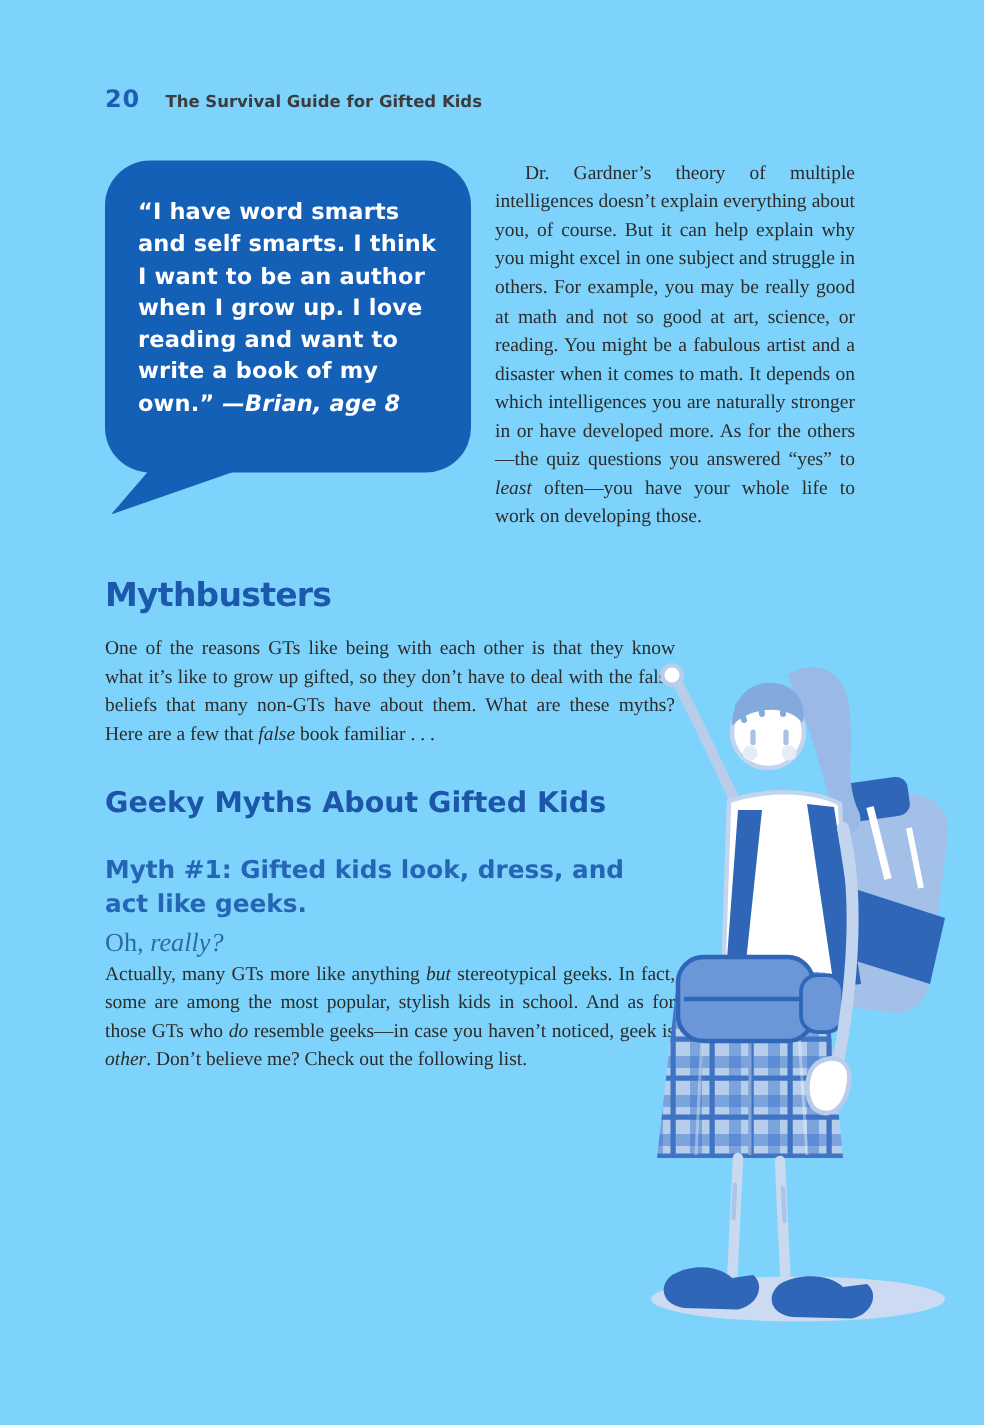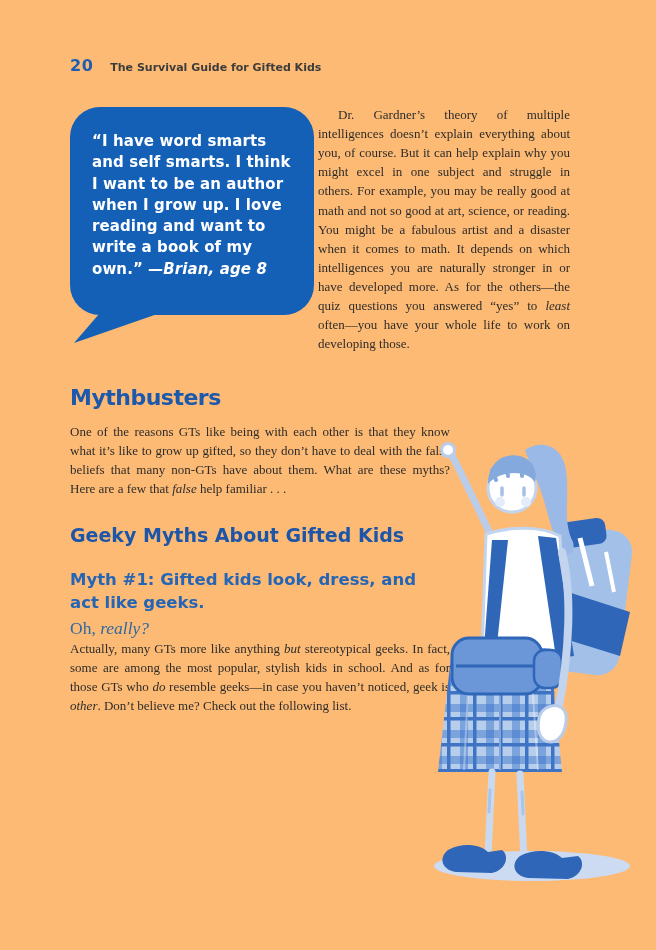--- a/index.html
+++ b/index.html
@@ -1,36 +1,36 @@
 <!DOCTYPE html>
 <html><head>
 <meta charset="utf-8">
 <style>
   * { margin:0; padding:0; box-sizing:border-box; }
   html,body { background:#ffffff; }
   body { font-family:"Liberation Serif","DejaVu Serif",serif; }
   .page {
     position:relative; width:656px; height:950px; margin:0 auto;
-    background:#fdba74; overflow:hidden;
+    background:#7dd3fc; overflow:hidden;
     padding:56px 86px 0 70px;
   }
   
   .runhead { display:flex; align-items:baseline; gap:17px; margin-bottom:30px; }
   .pagenum {
     font-family:"DejaVu Sans","Liberation Sans",sans-serif;
     font-weight:800; font-size:16px; color:#1f5db3; letter-spacing:.5px;
   }
   .booktitle {
     font-family:"DejaVu Sans","Liberation Sans",sans-serif;
     font-weight:600; font-size:11px; color:#3c3c3c;
   }
   
   .intro { overflow:visible; }
   .intro::after { content:""; display:block; clear:both; }
-  .bubble-wrap { float:left; width:244px; margin:2px 4px 44px 0; position:relative; }
+  .bubble-wrap { float:left; width:244px; margin:2px 16px 44px 0; position:relative; }
   .bubble {
     background:#1560b7; border-radius:30px 30px 30px 30px;
     padding:24px 18px 22px 22px; min-height:208px;
     color:#ffffff;
     font-family:"DejaVu Sans","Liberation Sans",sans-serif;
     font-weight:700; font-size:15px; line-height:1.42;
     letter-spacing:.1px;
   }
   .bubble .attr { font-style:italic; font-weight:700; }
   .bubble-tail {
@@ -81,21 +81,21 @@
       <div class="bubble">
         <span>“I have word smarts and self smarts. I think I want to be an author when I grow up. I love reading and want to write a book of my own.” </span><em class="attr">—Brian, age 8</em>
       </div>
       <div class="bubble-tail"></div>
     </div>
     <p class="bodytext indent"><span>Dr. Gardner’s theory of multiple intelligences doesn’t explain everything about you, of course. But it can help explain why you might excel in one subject and struggle in others. For example, you may be really good at math and not so good at art, science, or reading. You might be a fabulous artist and a disaster when it comes to math. It depends on which intelligences you are naturally stronger in or have developed more. As for the others—the quiz questions you answered “yes” to </span><em>least</em><span> often—you have your whole life to work on developing those.</span></p>
   </div>
 
   <div class="main-col">
     <h1 class="h1">Mythbusters</h1>
-    <p class="bodytext"><span>One of the reasons GTs like being with each other is that they know what it’s like to grow up gifted, so they don’t have to deal with the false beliefs that many non-GTs have about them. What are these myths? Here are a few that </span><em>false</em><span> help familiar . . .</span></p>
+    <p class="bodytext"><span>One of the reasons GTs like being with each other is that they know what it’s like to grow up gifted, so they don’t have to deal with the false beliefs that many non-GTs have about them. What are these myths? Here are a few that </span><em>false</em><span> book familiar . . .</span></p>
 
     <h2 class="h2">Geeky Myths About Gifted Kids</h2>
     <h3 class="h3">Myth #1: Gifted kids look, dress, and act like geeks.</h3>
     <p class="retort"><span>Oh, </span><em>really?</em></p>
     <p class="bodytext"><span>Actually, many GTs more like anything </span><em>but</em><span> stereotypical geeks. In fact, some are among the most popular, stylish kids in school. And as for those GTs who </span><em>do</em><span> resemble geeks—in case you haven’t noticed, geek is </span><em>other</em><span>. Don’t believe me? Check out the following list.</span></p>
   </div>
 
   <svg class="girl" viewBox="0 0 222 448" xmlns="http://www.w3.org/2000/svg" aria-hidden="true">
     <defs>
       <pattern id="plaid" width="26" height="26" patternUnits="userSpaceOnUse">

